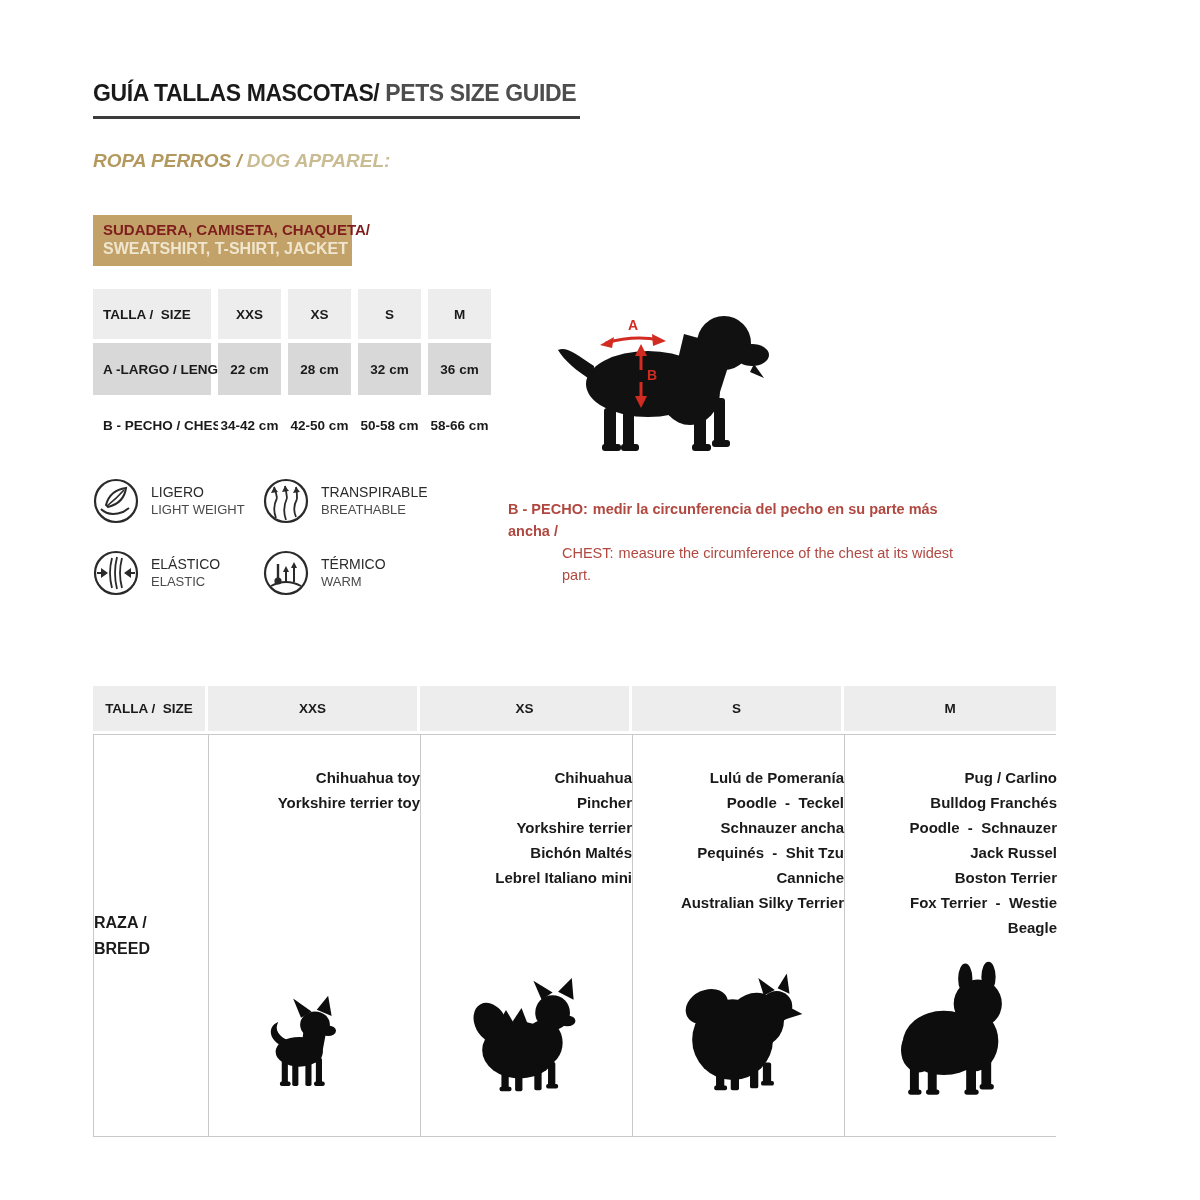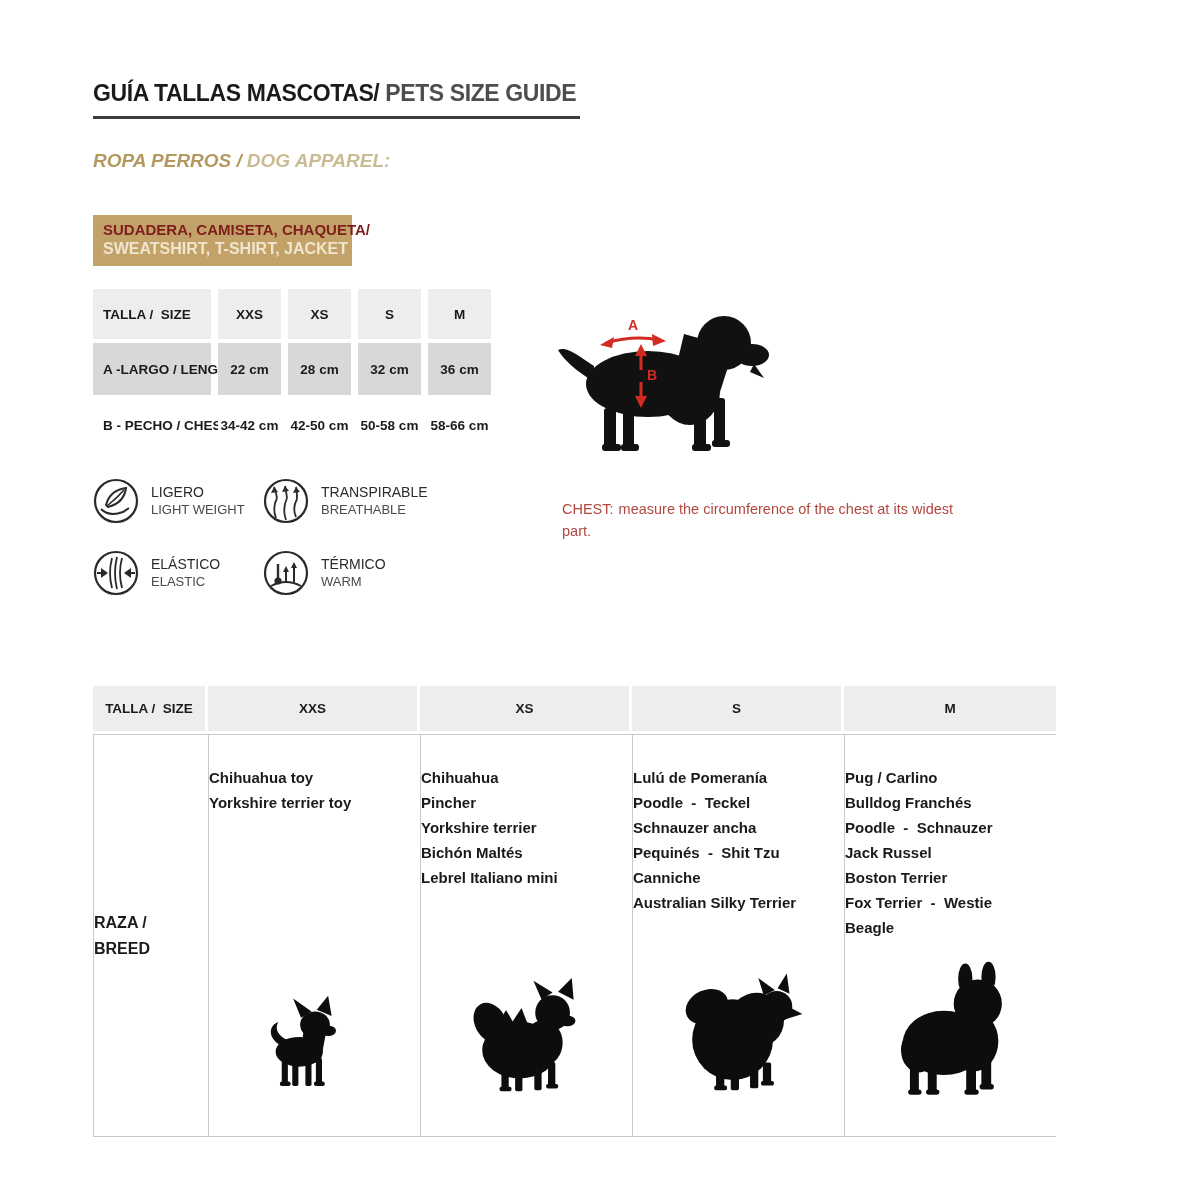--- a/index.html
+++ b/index.html
@@ -58,21 +58,21 @@
   .bt-hcell { background:#ededed; height:45px; display:flex; align-items:center;
               justify-content:center; font-size:13.5px; font-weight:bold; white-space:pre;
               border-right:3px solid #ffffff; }
   .bt-hcell:last-child { border-right:none; }
   .bt-body { margin-top:3px; display:grid; grid-template-columns:115px 212px 212px 212px 212px;
              border:1px solid #c9c9c9; height:403px; }
   .bt-cell { background:#fff; border-right:1px solid #c9c9c9; position:relative; }
   .bt-cell:last-child { border-right:none; }
   .bt-label { display:flex; flex-direction:column; align-items:flex-start; justify-content:center;
               font-size:16px; font-weight:bold; line-height:1.6; }
-  .breeds { padding-top:30px; text-align:left; }
+  .breeds { padding-top:30px; text-align:right; }
   .breed-line { font-size:15px; font-weight:bold; line-height:25px; white-space:pre; }
   .dog-wrap { position:absolute; left:50%; transform:translateX(-50%); }
   .dog-xxs { bottom:40px; }
   .dog-xs  { bottom:38px; }
   .dog-s   { bottom:40px; }
   .dog-m   { bottom:32px; }
 </style>
 </head>
 <body>
 
@@ -205,20 +205,21 @@
       <div>
         <div class="t-es">TÉRMICO</div>
         <div class="t-en">WARM</div>
       </div>
     </div>
 
   </div>
 
   <div class="notes">
     <div class="note">
+      <div class="note-es"><span class="lbl">B - PECHO:</span><span>medir la circunferencia del pecho en su parte más ancha /</span></div>
       <div class="note-en"><span class="lbl">CHEST:</span><span>measure the circumference of the chest at its widest part.</span></div>
     </div>
   </div>
 
   <div class="breed-table">
     <div class="bt-header">
       <div class="bt-hcell">TALLA /  SIZE</div>
       <div class="bt-hcell">XXS</div>
       <div class="bt-hcell">XS</div>
       <div class="bt-hcell">S</div>

